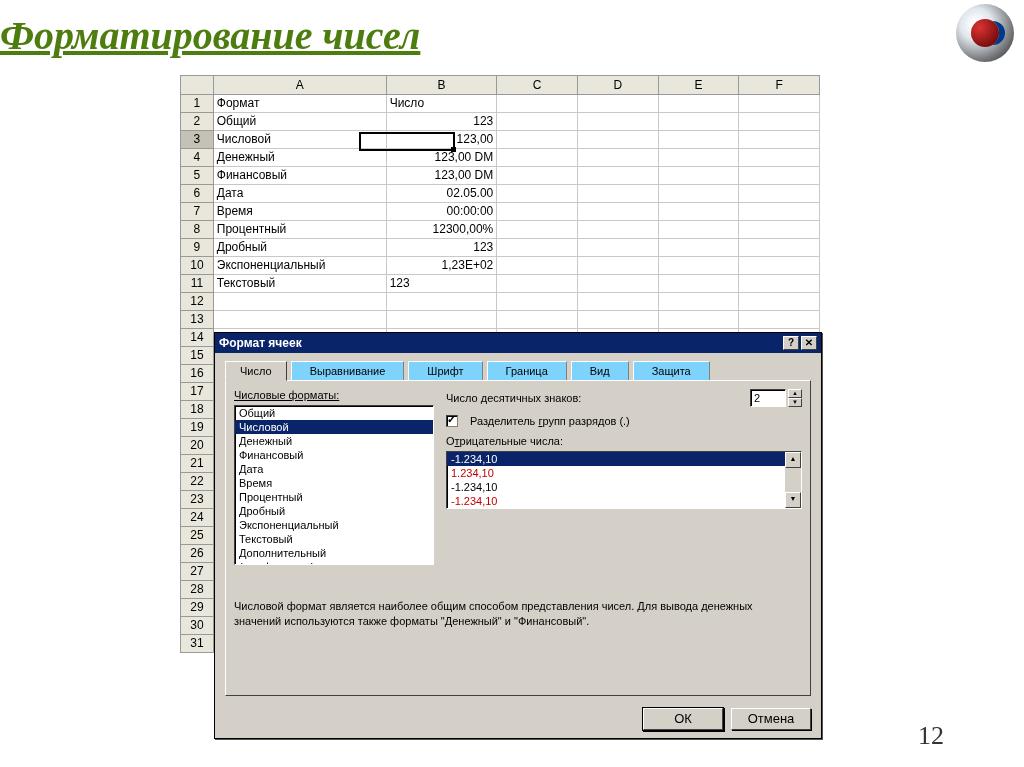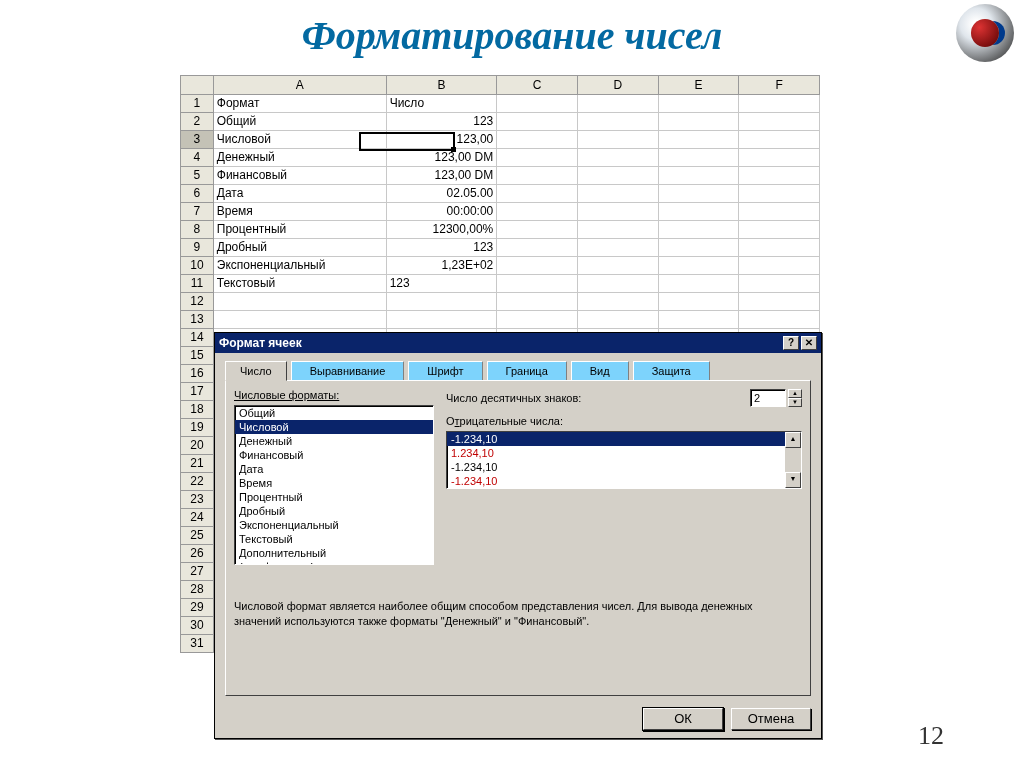--- a/index.html
+++ b/index.html
@@ -11,23 +11,23 @@
     width: 1024px;
     height: 767px;
     position: relative;
     overflow: hidden;
   }
   .page-title {
     font-family: "Times New Roman", serif;
     font-style: italic;
     font-weight: bold;
     font-size: 40px;
-    color: #0369a1;
-    text-align: center;
+    color: #4d7c0f;
     padding: 12px 0 8px;
+    text-decoration: underline;
   }
   .logo {
     position: absolute;
     top: 4px; right: 10px;
     width: 58px; height: 58px;
     border-radius: 50%;
     background: radial-gradient(circle at 35% 35%, #fff 6%, #e0e6ec 30%, #333 90%);
     display: flex; align-items: center; justify-content: center;
   }
   .logo::after {
@@ -672,20 +672,24 @@
             <span>Число <span class="underline">д</span>есятичных знаков:</span>
             <span style="flex:1"></span>
             <span class="spinbox">
               <input value="2" style="">
               <span class="spinbtns">
                 <span class="spinbtn">▲</span>
                 <span class="spinbtn">▼</span>
               </span>
             </span>
           </div>
+          <div class="field-row">
+            <span class="chk checked"></span>
+            <span>Разделитель <span class="underline">г</span>рупп разрядов (.)</span>
+          </div>
           <div>
             <span class="lbl">О<span class="underline">т</span>рицательные числа:</span>
             <div class="neglist" id="neg-list">
               <div class="opt selected">-1.234,10</div>
                 <div class="opt red">1.234,10</div>
                 <div class="opt">-1.234,10</div>
                 <div class="opt red">-1.234,10</div>
                 <div class="scrollbar">
                 <div class="scrollbtn">▲</div>
                 <div class="scrollbtn">▼</div>

